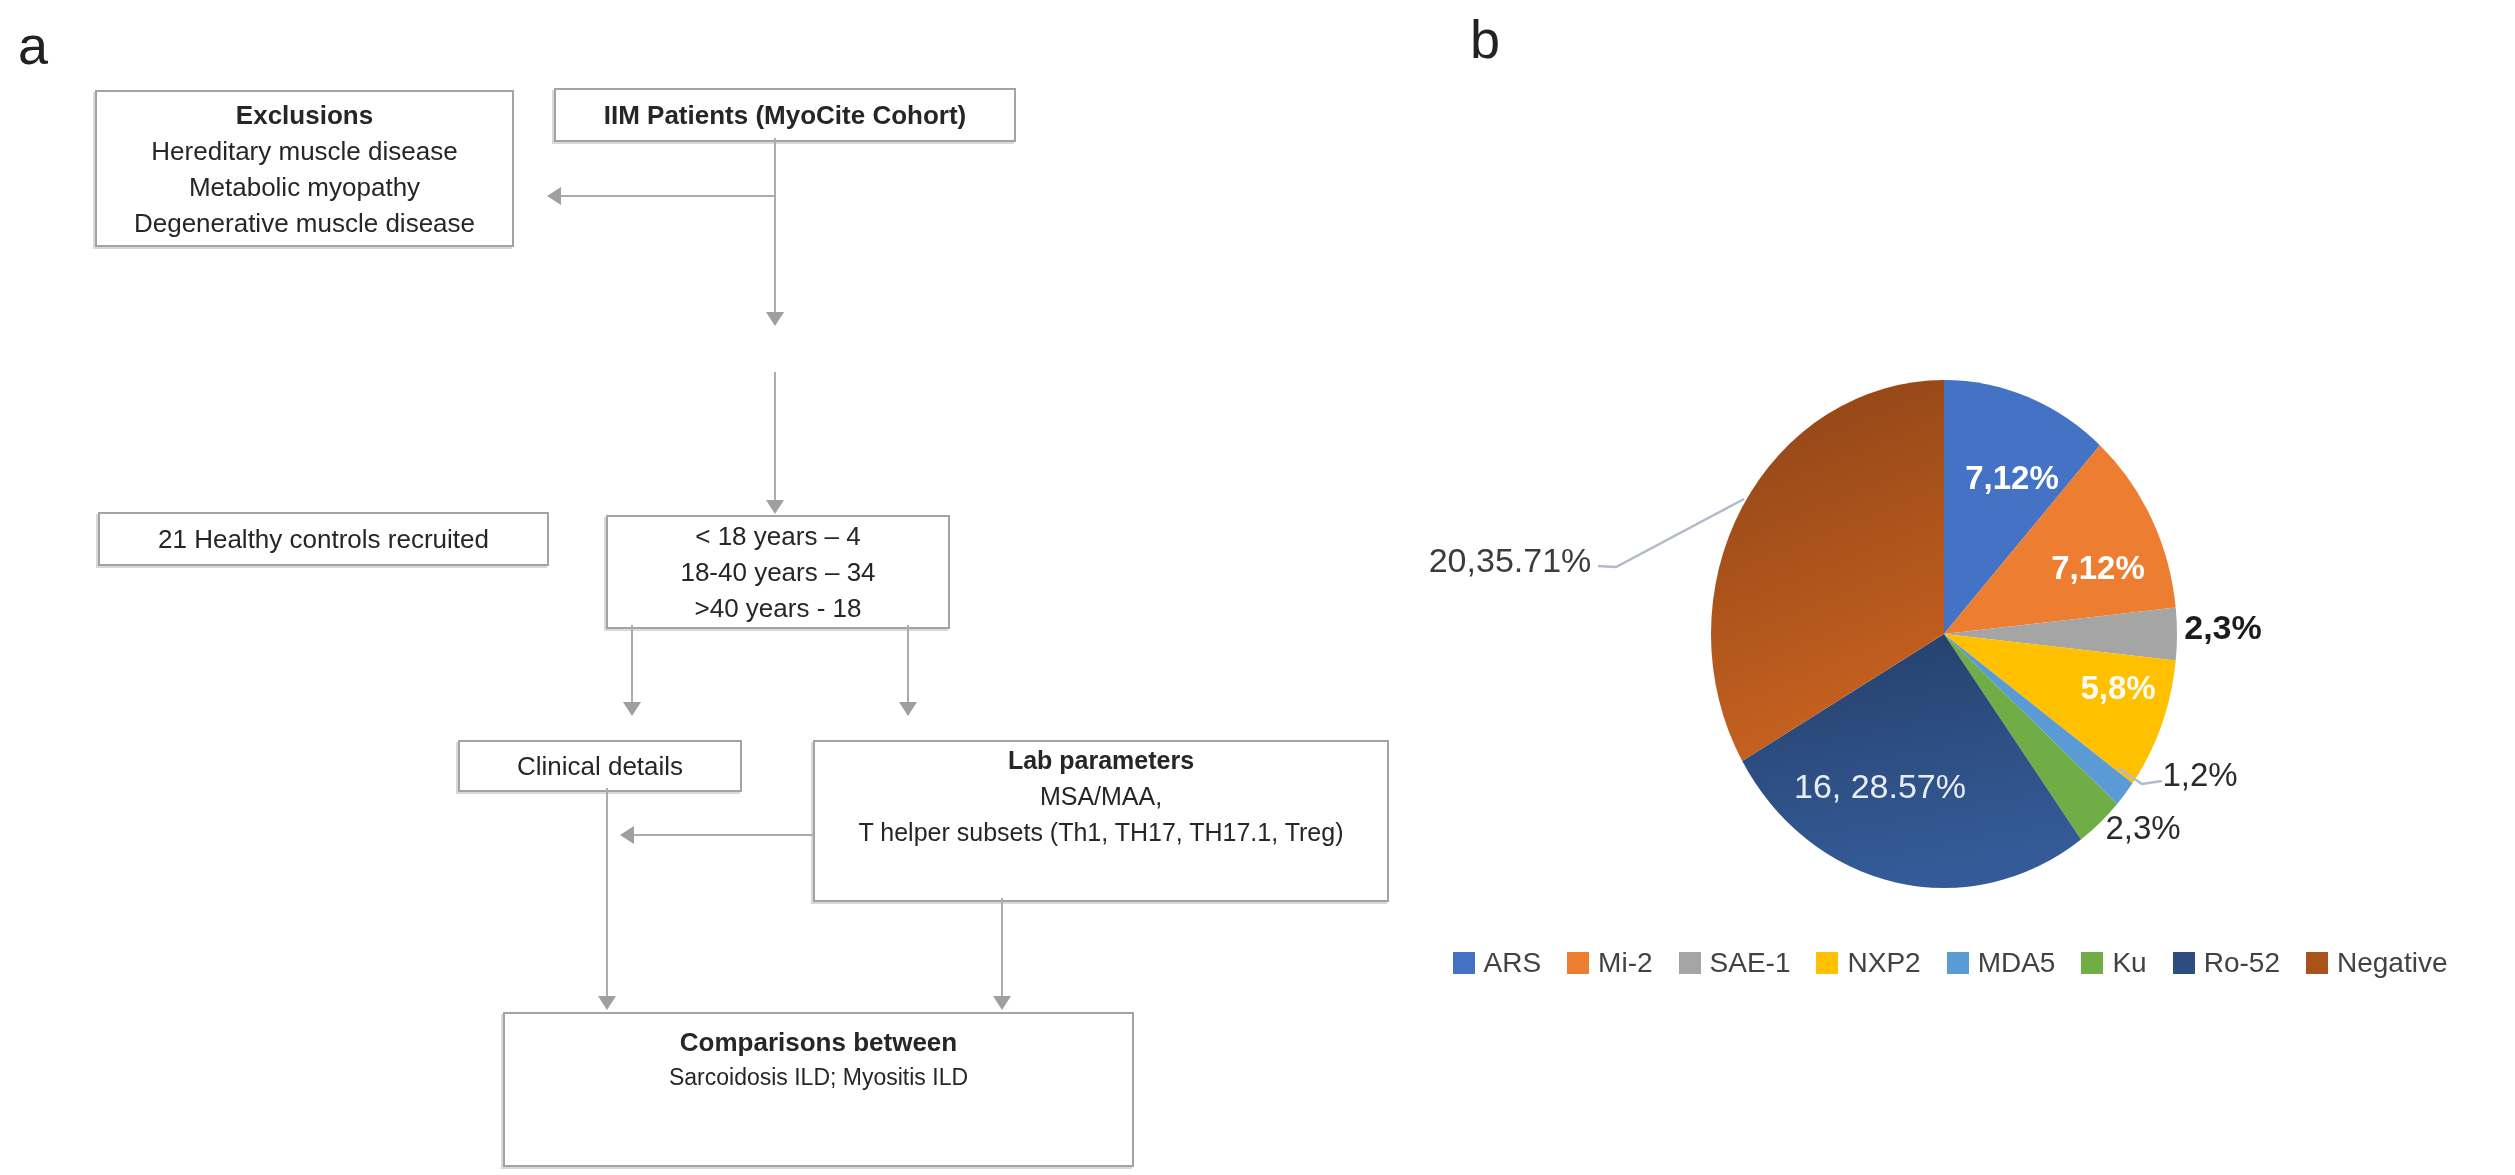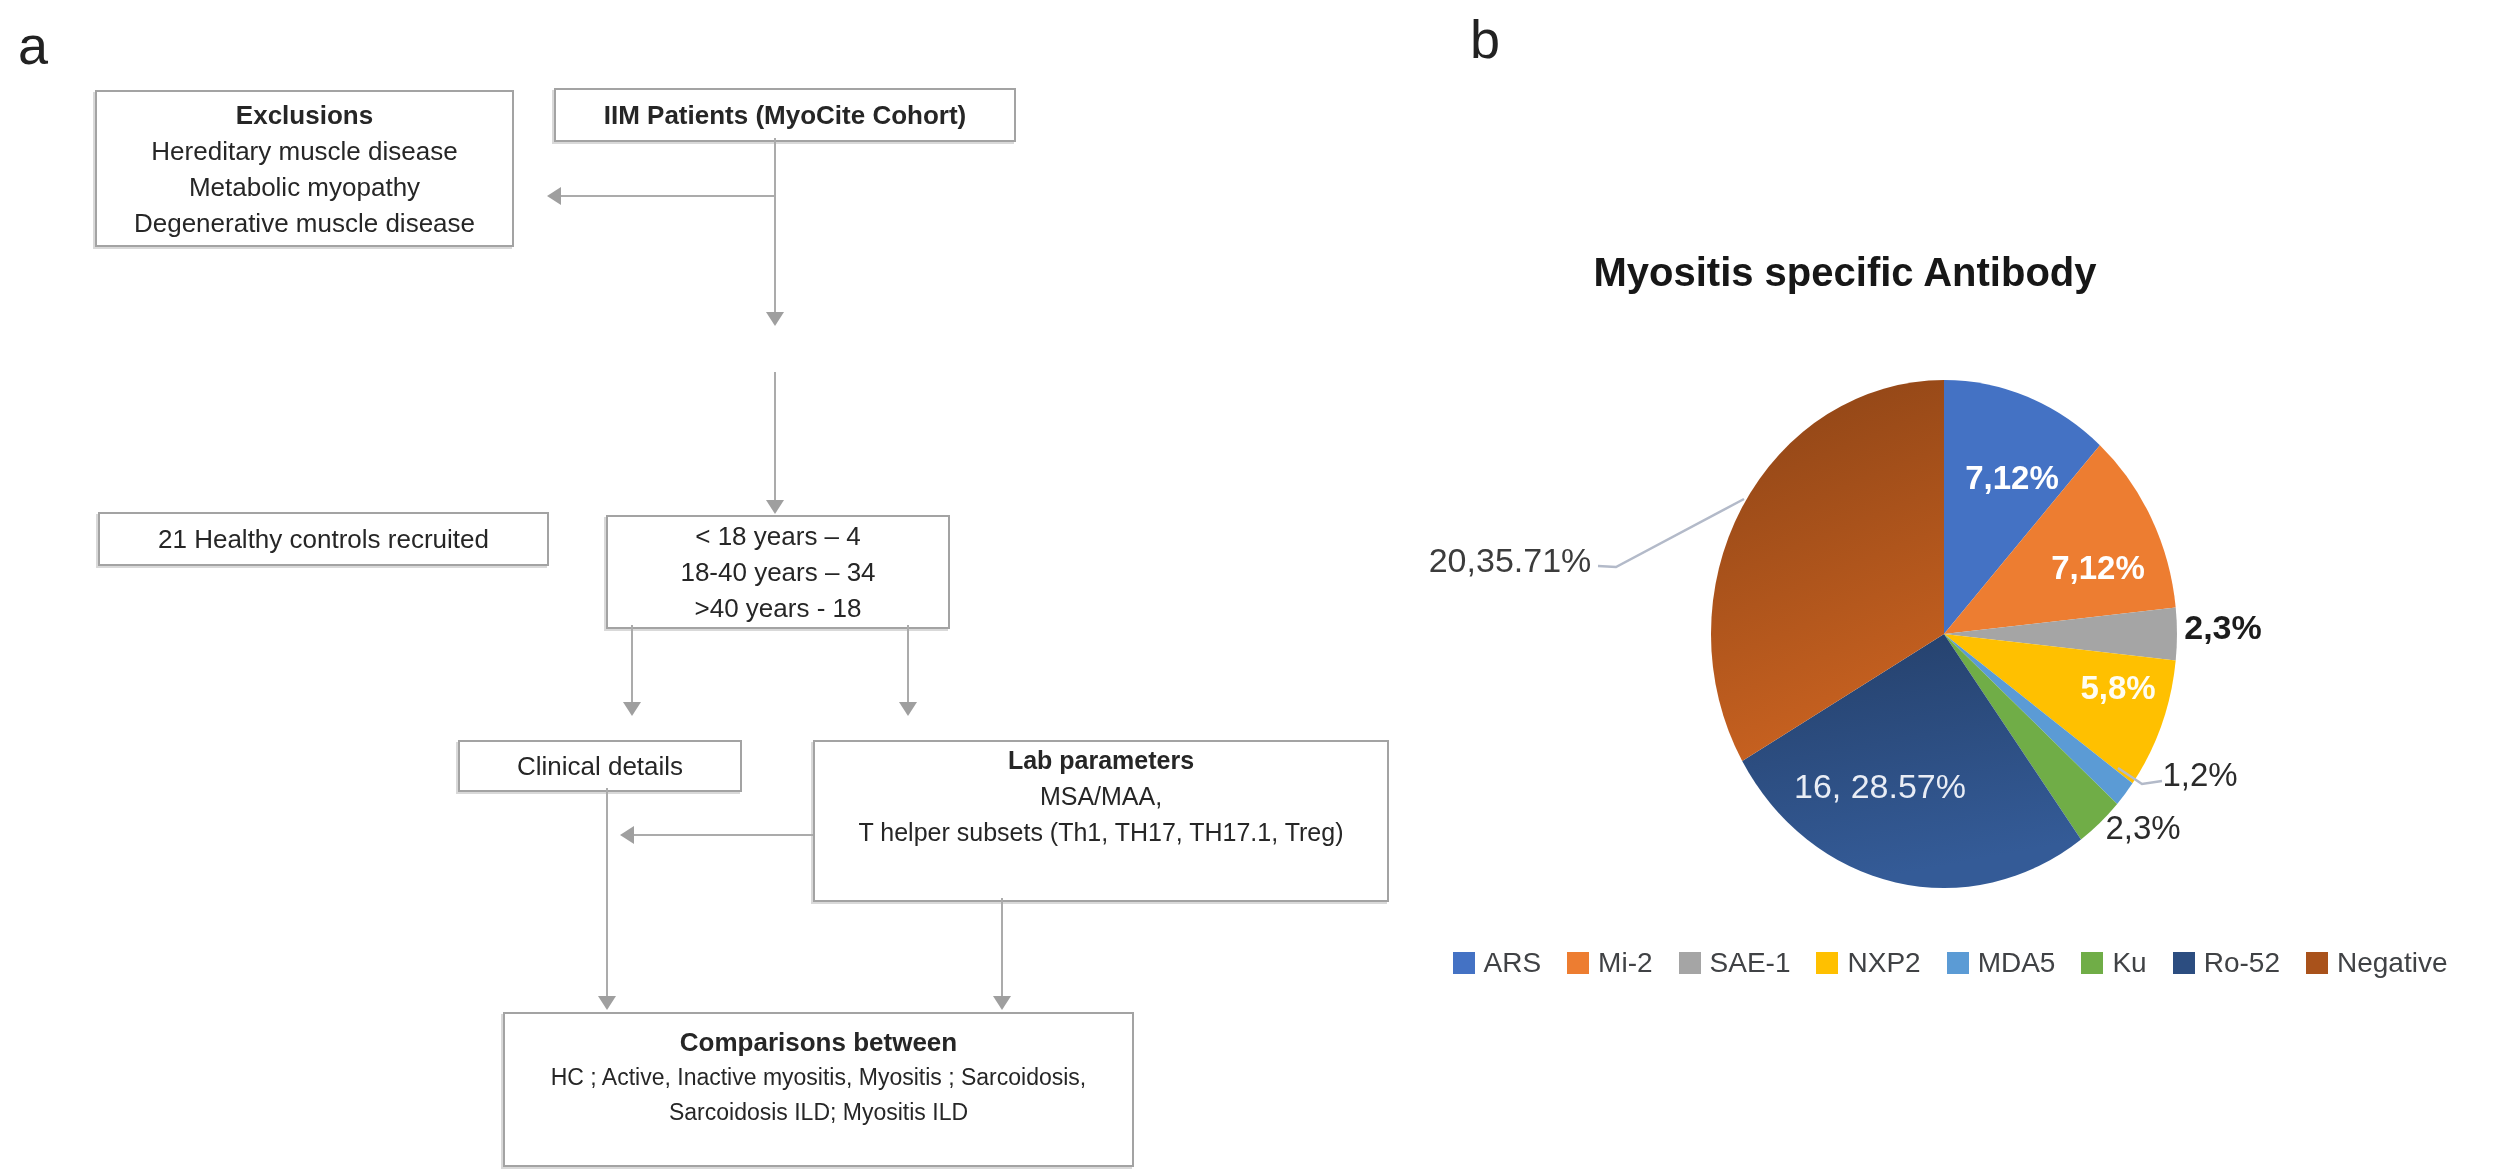--- a/index.html
+++ b/index.html
@@ -84,21 +84,20 @@
   <div id="box-clinical" class="fbox">Clinical details</div>
 
   <div id="box-lab" class="fbox">
     <div class="bold">Lab parameters</div>
     <div>MSA/MAA,</div>
     <div>T helper subsets (Th1, TH17, TH17.1, Treg)</div>
   </div>
 
   <div id="box-comparisons" class="fbox">
     <div class="bold">Comparisons between</div>
-    <div class="body">HC ; Active, Inactive myositis,  Myositis ; Sarcoidosis,</div>
     <div class="body">Sarcoidosis ILD; Myositis ILD</div>
   </div>
 
   <div class="vline" style="left:774px;top:138px;height:174px;"></div>
   <div class="ah-down" style="left:766px;top:312px;"></div>
 
   <div class="hline" style="left:561px;top:195px;width:214px;"></div>
   <div class="ah-left" style="left:547px;top:187px;"></div>
 
   <div class="vline" style="left:774px;top:372px;height:128px;"></div>
@@ -112,21 +111,20 @@
 
   <div class="hline" style="left:634px;top:834px;width:179px;"></div>
   <div class="ah-left" style="left:620px;top:826px;"></div>
 
   <div class="vline" style="left:606px;top:788px;height:208px;"></div>
   <div class="ah-down" style="left:598px;top:996px;"></div>
 
   <div class="vline" style="left:1001px;top:898px;height:98px;"></div>
   <div class="ah-down" style="left:993px;top:996px;"></div>
 
-  <div id="pie-title">Myositis specific Antibody</div>
 
   <svg id="pie-svg" width="1060" height="570" viewBox="0 0 1060 570">
     <defs id="pie-defs">
         <linearGradient id="grad6" x1="0" y1="0" x2="0.25" y2="1">
           <stop offset="0" stop-color="rgb(36,63,105)"></stop>
           <stop offset="1" stop-color="rgb(52,91,151)"></stop>
         </linearGradient>
         <linearGradient id="grad7" x1="0" y1="0" x2="0.25" y2="1">
           <stop offset="0" stop-color="rgb(139,67,22)"></stop>
           <stop offset="1" stop-color="rgb(199,97,32)"></stop>

